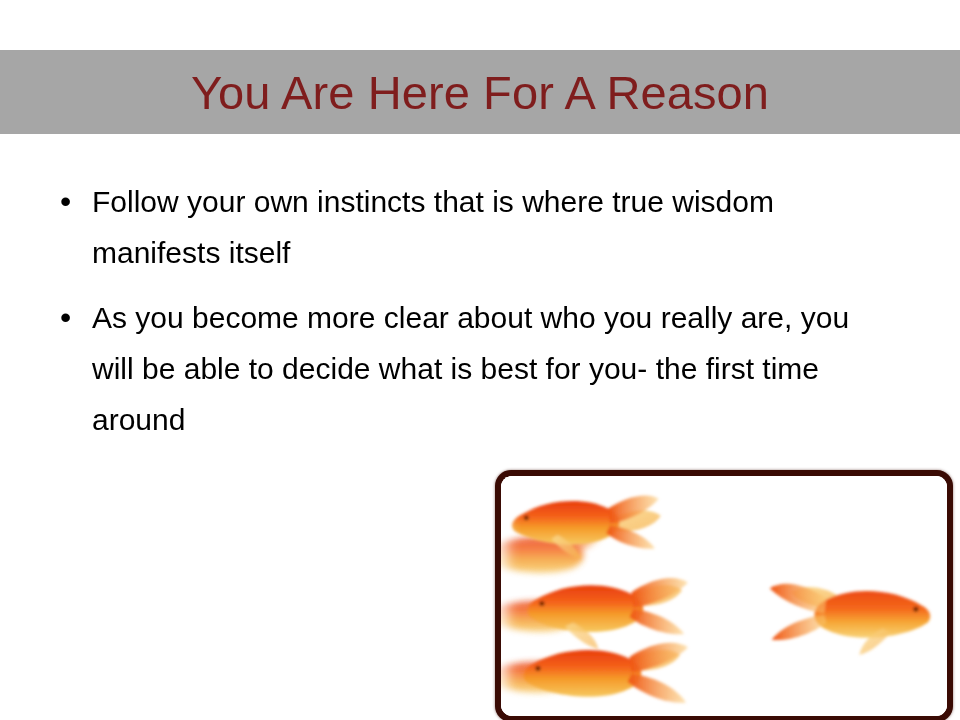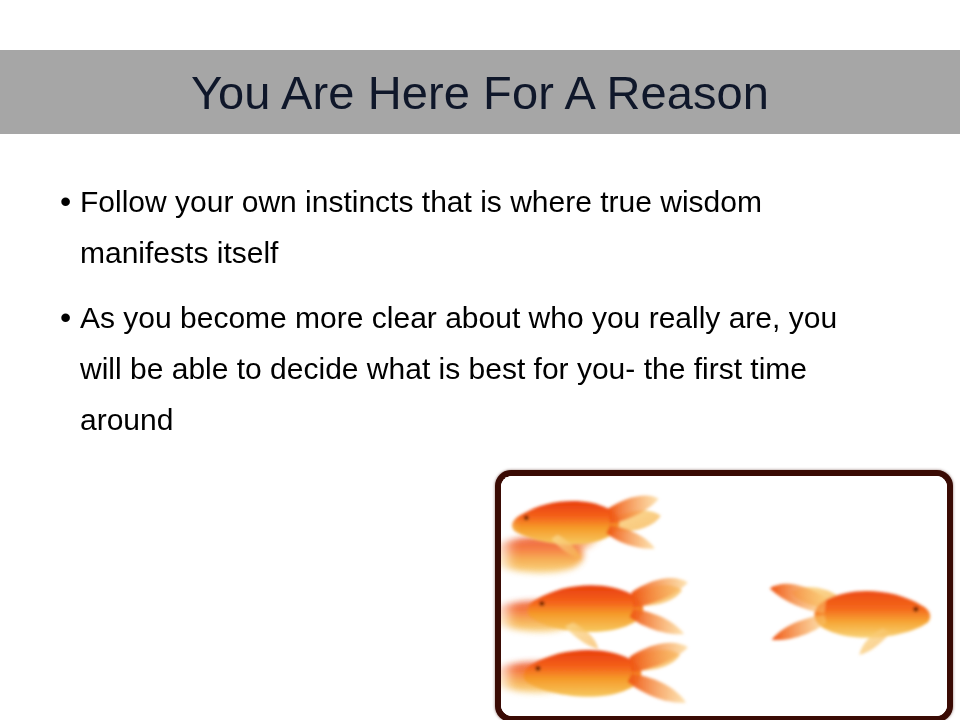--- a/index.html
+++ b/index.html
@@ -31,21 +31,21 @@
     height: 84px;
     background: #a6a6a6;
     display: flex;
     align-items: center;
     justify-content: center;
   }
   #title-text {
     font-family: "Liberation Sans", sans-serif;
     font-size: 47px;
     font-weight: 400;
-    color: #0f172a;
+    color: #7f1d1d;
     letter-spacing: 0.1px;
     white-space: nowrap;
     line-height: 1;
   }
 
   
   #body-list {
     position: absolute;
     left: 52px;
     top: 176px;
@@ -66,20 +66,21 @@
     padding-left: 8px;
     box-sizing: border-box;
   }
   .bullet-text {
     flex: 1 1 auto;
     font-family: "Liberation Sans", sans-serif;
     font-size: 30px;
     line-height: 51px;
     color: #000000;
     max-width: 790px;
+    margin-left: 12px;
   }
   #bullet-1 .bullet-text { max-width: 785px; }
   #bullet-2 .bullet-text { max-width: 775px; }
 
   
   #fish-picture {
     position: absolute;
     left: 495px;
     top: 470px;
     width: 458px;

